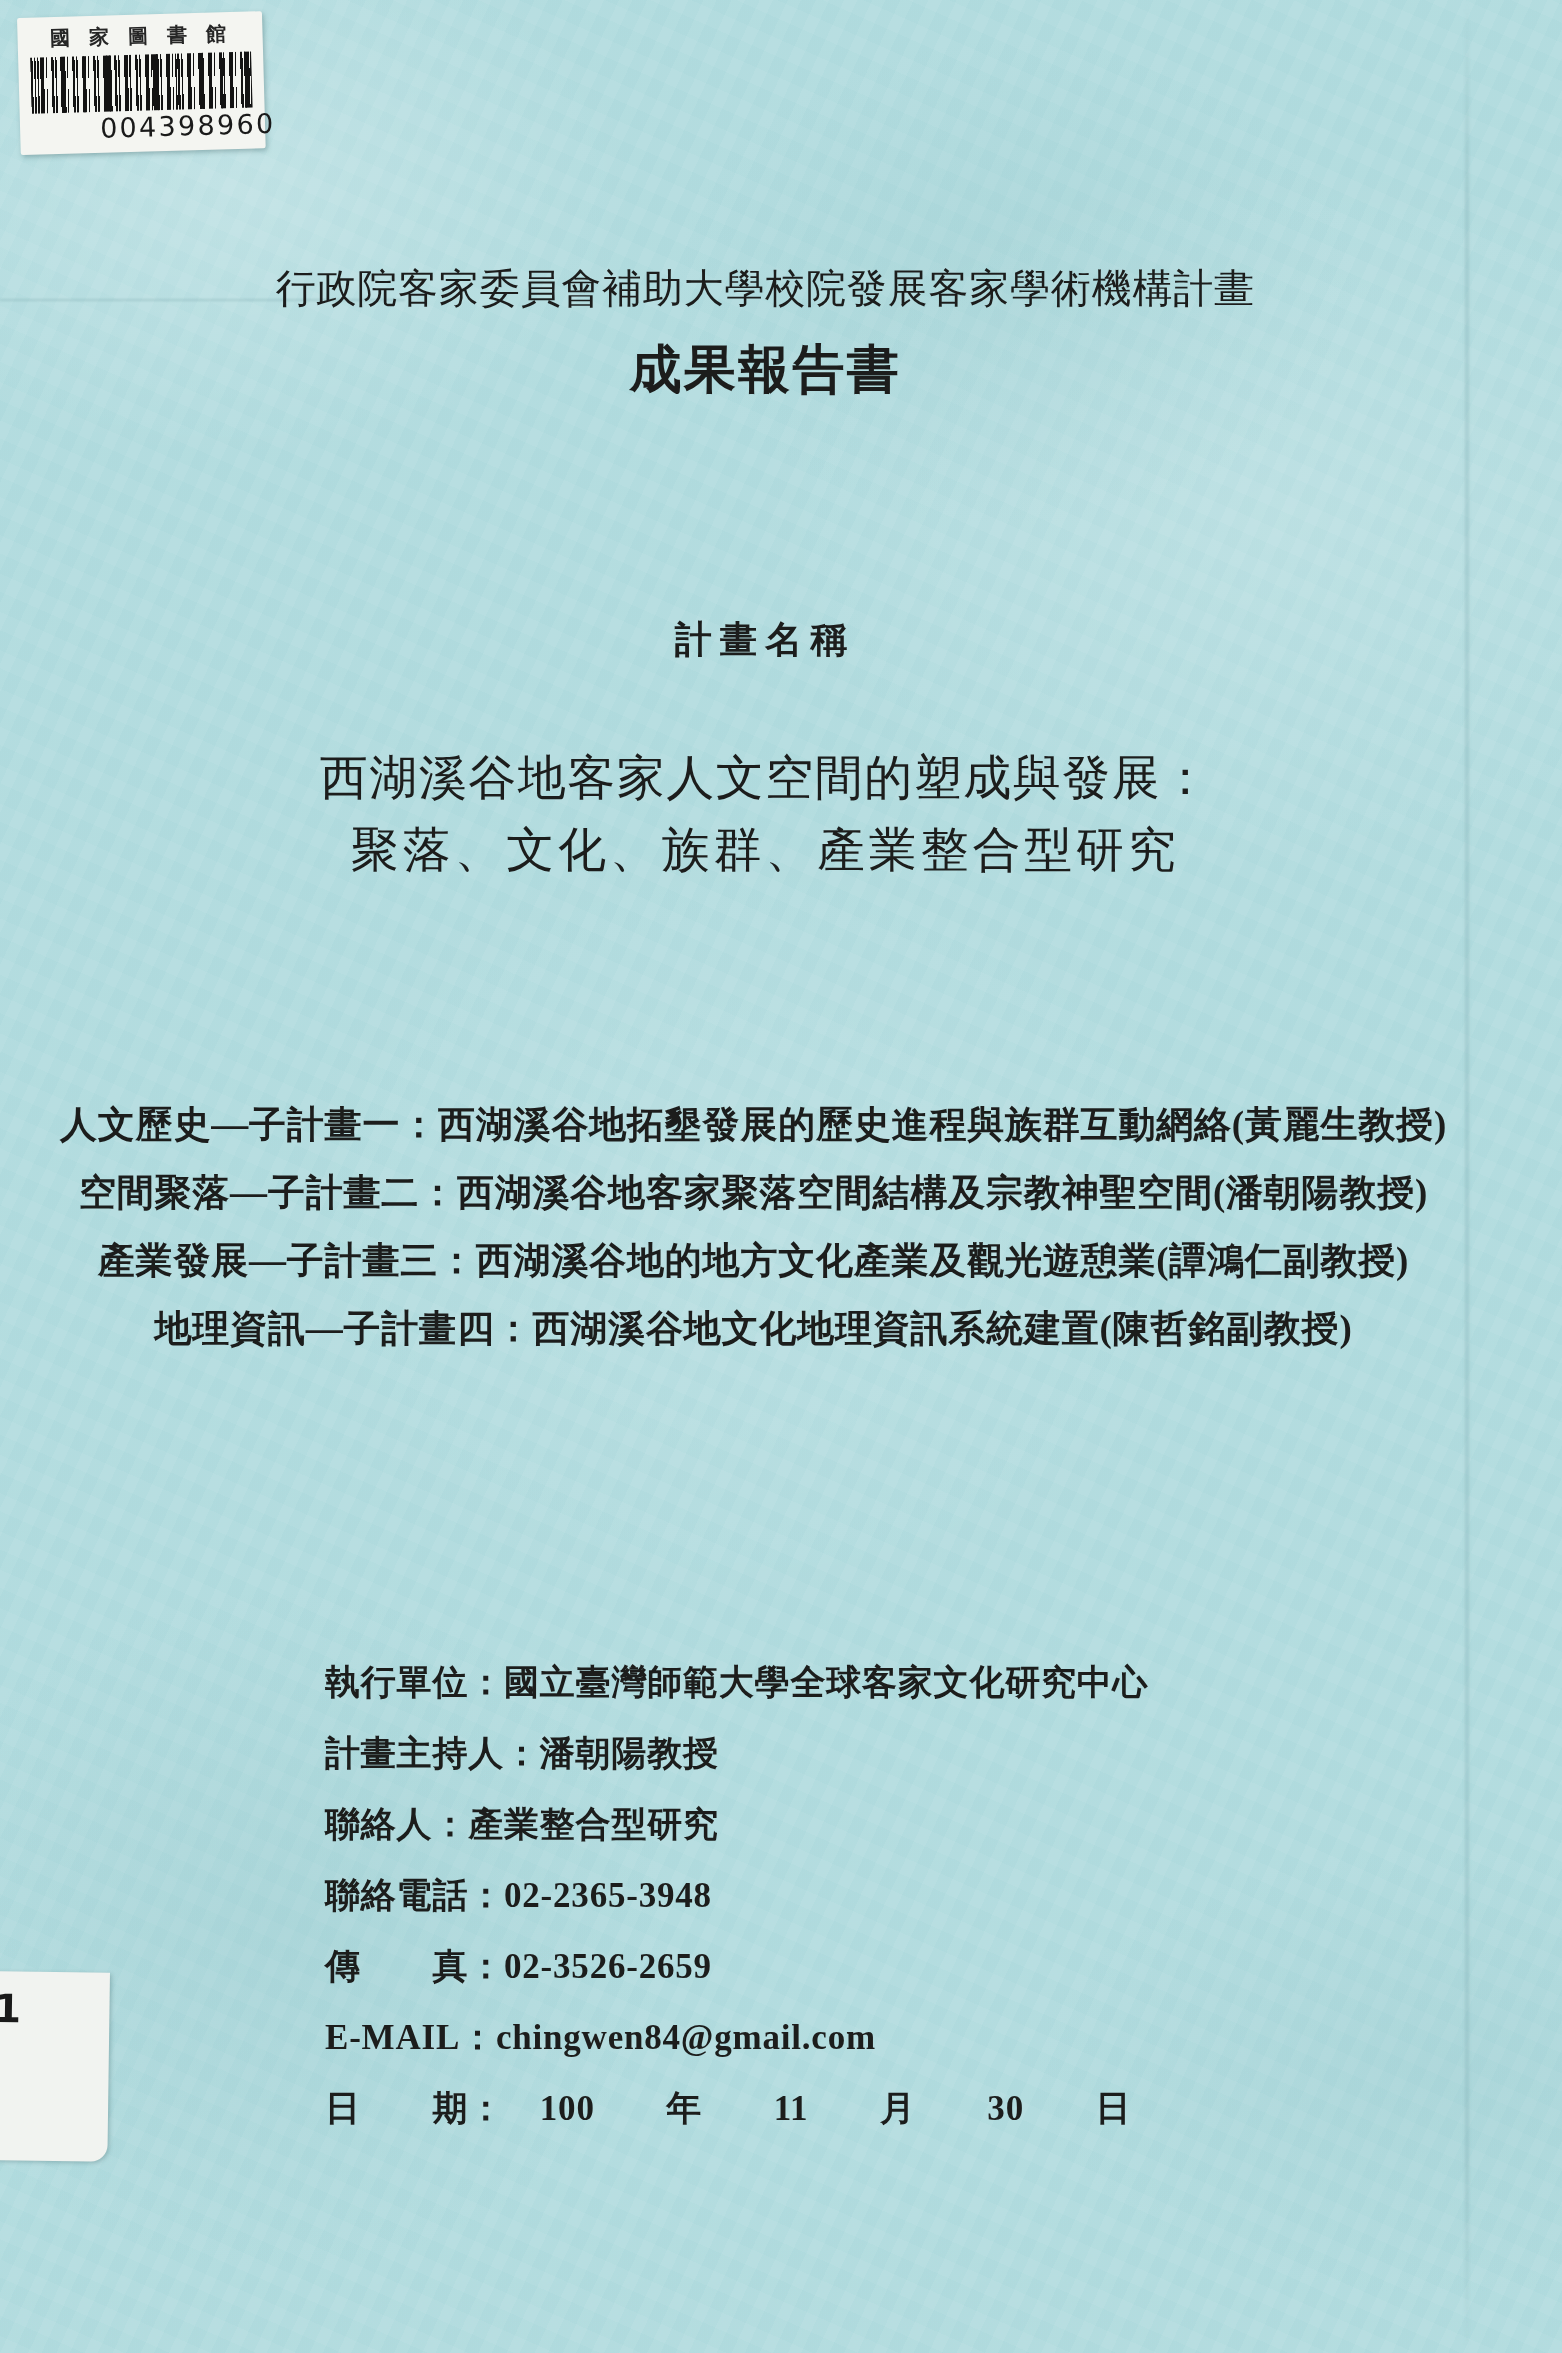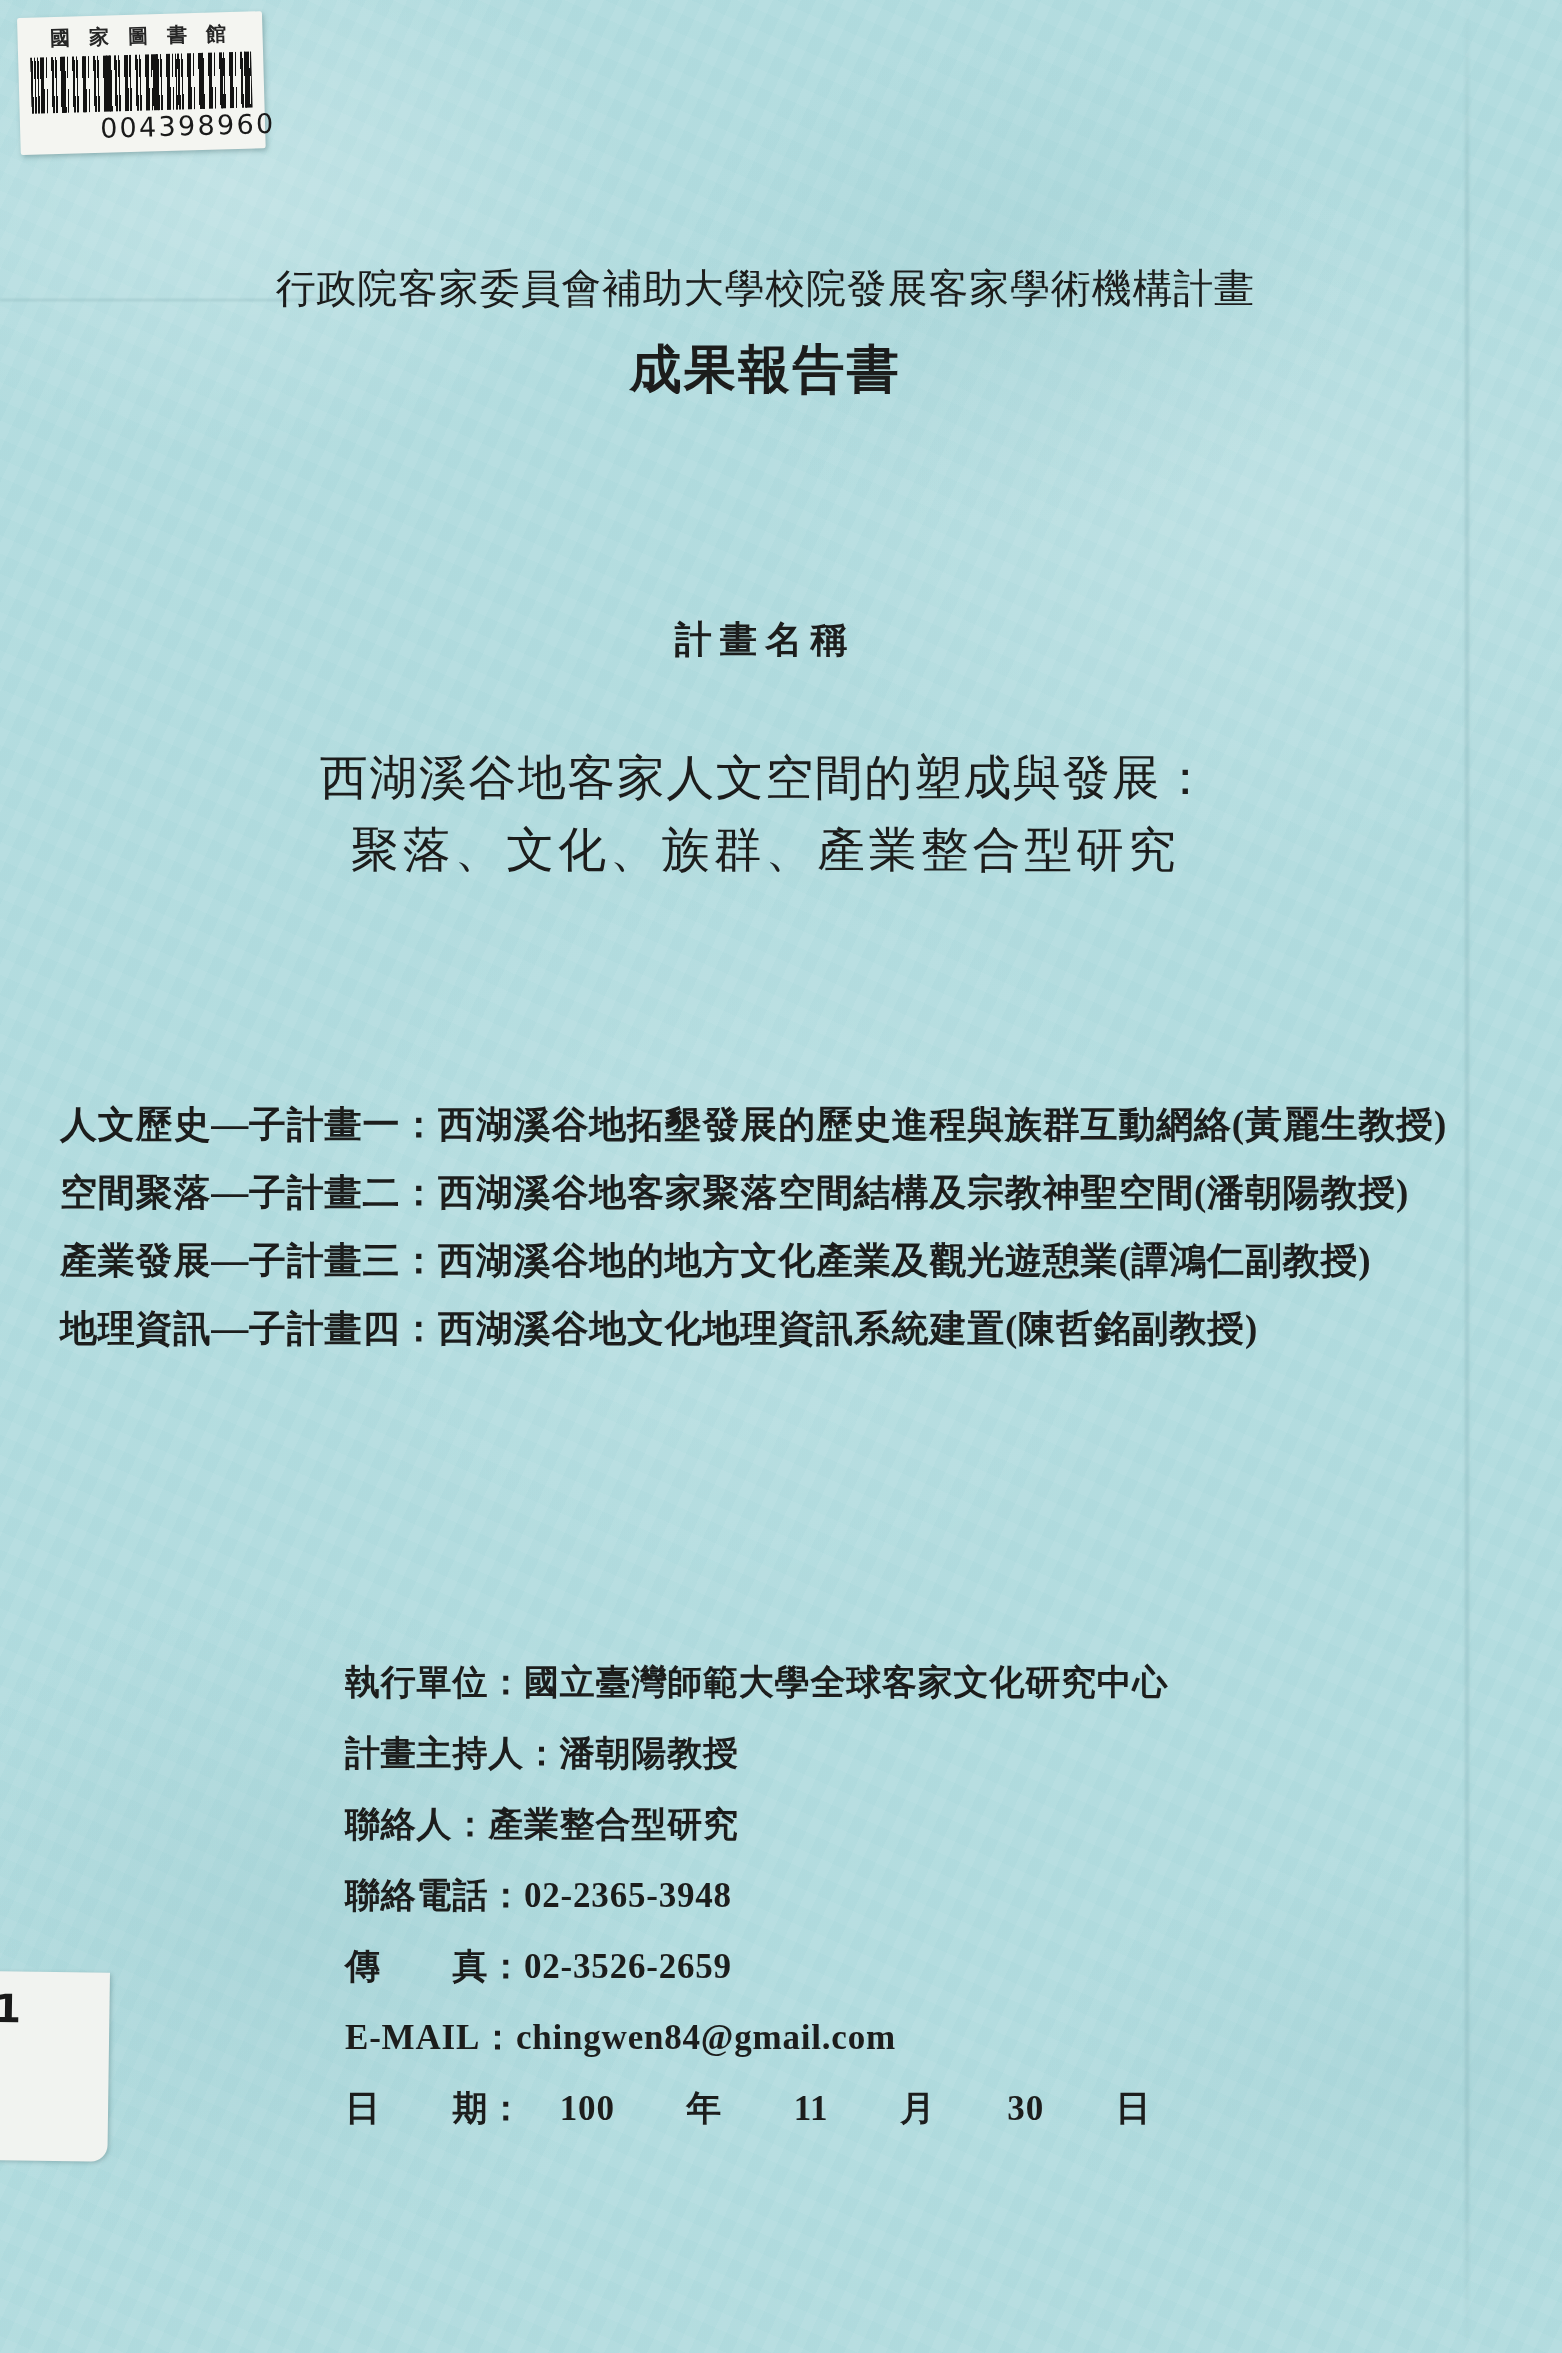--- a/index.html
+++ b/index.html
@@ -54,24 +54,24 @@
   }
   
   .centered{position:absolute;left:0;right:31.5px;text-align:center;white-space:nowrap;}
   .header-line1{top:261px;font-size:40px;font-weight:400;letter-spacing:0.8px;}
   .header-line2{top:335px;font-size:52px;font-weight:700;letter-spacing:2.3px;}
   .section-label{top:615px;font-size:37px;font-weight:700;letter-spacing:8.3px;text-align:center;}
   .title-line1{top:746px;font-size:48px;font-weight:400;letter-spacing:1.5px;}
   .title-line2{top:818px;font-size:48px;font-weight:400;letter-spacing:3.8px;}
   
   .subprojects{position:absolute;left:60px;top:1091px;}
-  .subproject{font-size:37px;font-weight:700;line-height:68px;white-space:nowrap;letter-spacing:0.8px;}
+  .subproject{font-size:37px;font-weight:700;line-height:68px;white-space:nowrap;letter-spacing:0.8px;text-align:center;}
   
   .info{position:absolute;left:325px;top:1647px;}
-  .info-line{font-size:35px;font-weight:700;line-height:71px;white-space:nowrap;letter-spacing:0.8px;margin-left:20px;}
+  .info-line{font-size:35px;font-weight:700;line-height:71px;white-space:nowrap;letter-spacing:0.8px;}
   
   .corner-label{
     position:absolute;left:-10.5px;top:1971px;width:120px;height:189px;
     background:#f1f3f0;border-radius:0 0 16.5px 0;
     transform:rotate(0.8deg);transform-origin:top left;
     box-shadow:1.5px 1.5px 4.5px rgba(50,85,90,0.30);
     overflow:hidden;
   }
   .corner-number{
     position:absolute;left:4.5px;top:15px;

